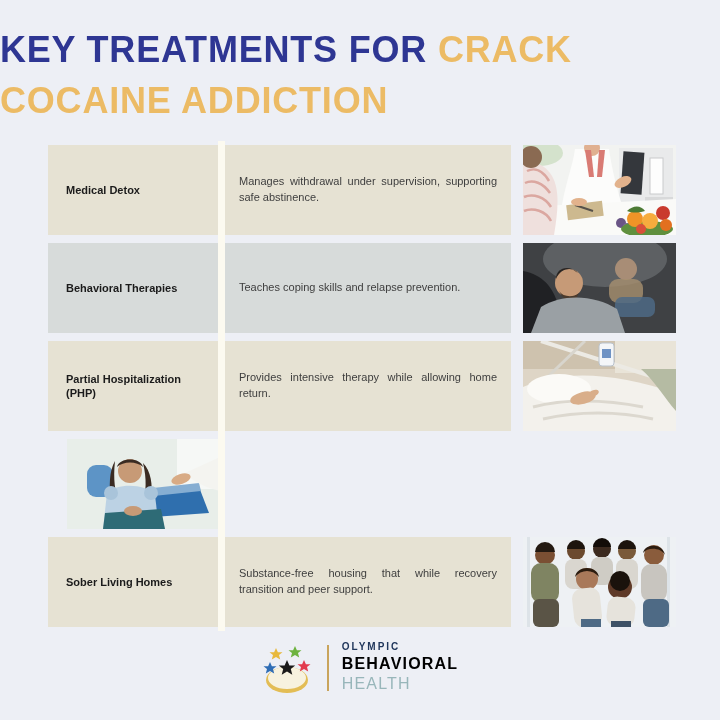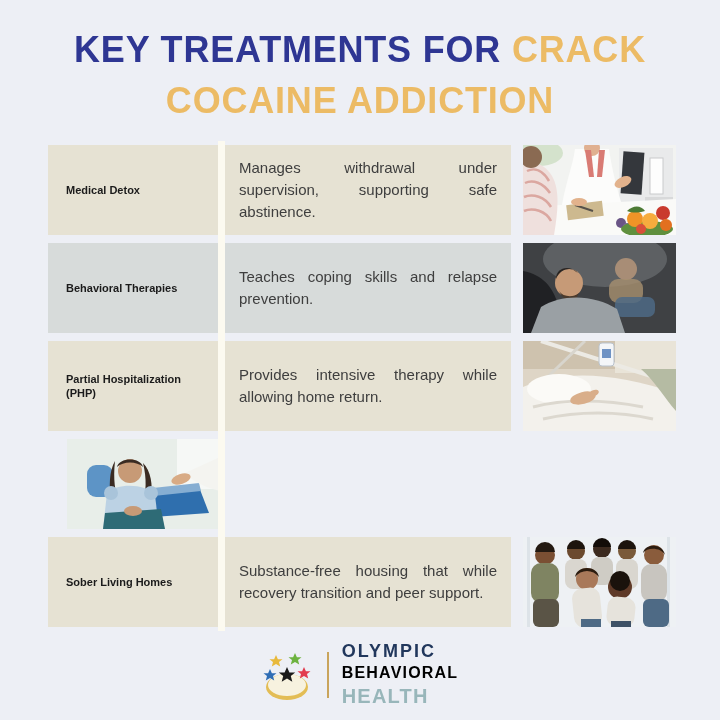--- a/index.html
+++ b/index.html
@@ -15,21 +15,20 @@
   body{
     font-family:"Liberation Sans", sans-serif;
     background:var(--background);
     position:relative;
     overflow:hidden;
   }
   .canvas{position:absolute;inset:0;background:var(--background);}
   
   .title{
     position:absolute;top:24px;left:0;width:720px;
-    text-align:center;
     font-weight:800;
     font-size:36px;
     line-height:1.42;
     letter-spacing:0.8px;
   }
   .title .t-dark{color:var(--title-dark);}
   .title .t-gold{color:var(--title-accent);}
   
   .table{
     position:absolute;left:48px;top:145px;width:628px;height:482px;
@@ -40,21 +39,21 @@
     width:170px;flex:0 0 170px;
     display:flex;align-items:center;
     padding:6px 8px 6px 18px;
     font-weight:bold;font-size:11px;line-height:1.3;color:#1b1b1b;
   }
   .sep{width:7px;flex:0 0 7px;}
   .cell-desc{
     width:286px;flex:0 0 286px;
     display:flex;flex-direction:column;justify-content:center;
     padding:10px 14px;
-    font-size:15px;line-height:1.45;color:#3e3e3e;
+    font-size:11px;line-height:1.45;color:#3e3e3e;
     text-align:justify;
   }
   .row.beige .cell-name,.row.beige .cell-desc{background:var(--row-beige);}
   .row.gray  .cell-name,.row.gray  .cell-desc{background:var(--row-gray);}
   .gap{width:12px;flex:0 0 12px;}
   .cell-photo{
     width:153px;flex:0 0 153px;height:90px;overflow:hidden;background:#fff;
   }
   .cell-photo svg{display:block;width:153px;height:90px;}
   .vline{
@@ -62,23 +61,23 @@
     background:var(--divider-line);z-index:3;
   }
   
   .footer{
     position:absolute;left:0;top:640px;width:720px;
     display:flex;justify-content:center;align-items:center;gap:13px;
   }
   .logo-mark{width:52px;height:56px;}
   .logo-divider{width:2px;height:46px;background:#c9a45c;}
   .brand{display:flex;flex-direction:column;line-height:1.28;}
-  .brand .b1{font-size:18px;font-weight:bold;letter-spacing:2px;color:#21375c;}
+  .brand .b1{font-size:10px;font-weight:bold;letter-spacing:2px;color:#21375c;}
   .brand .b2{font-size:16px;font-weight:bold;letter-spacing:1.2px;color:#000000;}
-  .brand .b3{font-size:20px;font-weight:bold;letter-spacing:1.2px;color:#98b6ba;}
+  .brand .b3{font-size:16px;font-weight:normal;letter-spacing:1.2px;color:#98b6ba;}
 </style>
 </head>
 <body>
 
 <div class="canvas">
 
   <div class="title">
     <span class="t-dark">KEY TREATMENTS FOR</span>
     <span class="t-gold">CRACK</span><br>
     <span class="t-gold">COCAINE ADDICTION</span>

